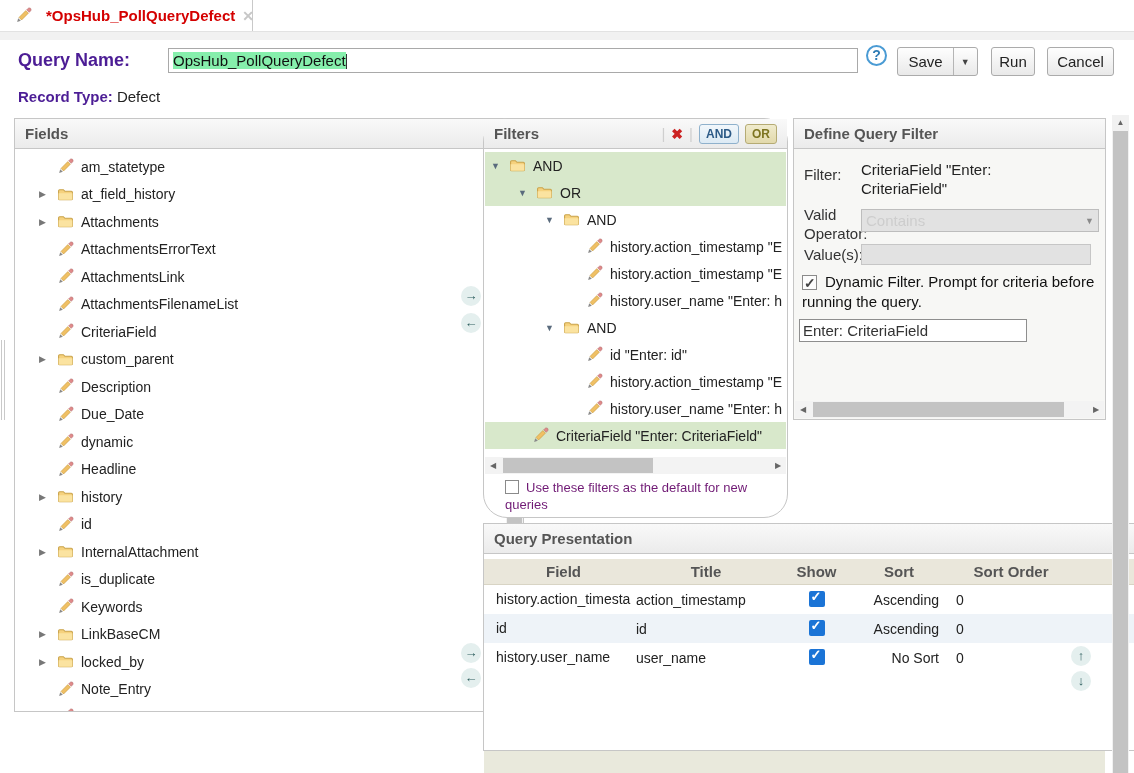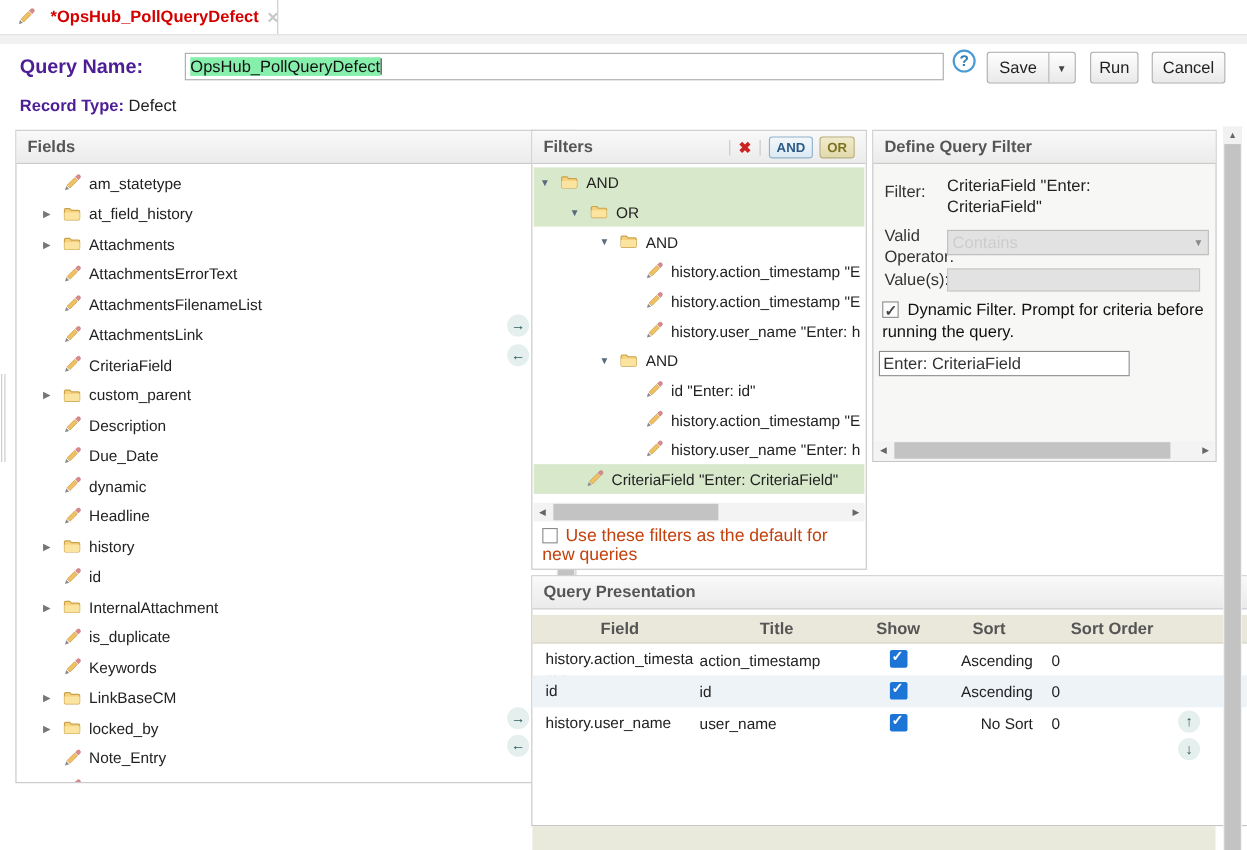--- a/index.html
+++ b/index.html
@@ -59,33 +59,33 @@
   .hsb .sb-btn{position:absolute;top:0;width:16px;height:17px;color:#666;font-size:8px;text-align:center;line-height:17px;cursor:pointer;}
   .hsb .sb-thumb{position:absolute;top:1px;height:15px;background:#c3c3c3;cursor:pointer;}
   .fields-vsb{right:0;top:0;bottom:0;}
   .fields-vsb .sb-thumb{top:265px;height:215px;}
 
   
   .circ-arrow{position:absolute;width:20px;height:20px;border-radius:50%;background:#e4efee;color:#2e5f5f;
        font-size:13px;font-weight:bold;text-align:center;line-height:20px;cursor:pointer;}
 
   
-  #filters-panel{left:483px;top:118px;width:305px;height:400px;}
+  #filters-panel{left:483px;top:118px;width:305px;height:400px;border-radius:24px;}
   .filters-hd-tools{margin-left:auto;display:flex;align-items:center;gap:6px;}
   .hd-sep{color:#cfcfcf;font-weight:normal;}
   .del-x{color:#cc2222;font-weight:bold;font-size:14px;cursor:pointer;}
   .mini-btn{font-size:12px;font-weight:bold;border-radius:3px;padding:2px 6px;cursor:pointer;}
   .mini-and{background:linear-gradient(#f2f7fb,#dceaf4);border:1px solid #8fb1cc;color:#2c5a86;}
   .mini-or{background:linear-gradient(#f0ebcd,#e2d9ab);border:1px solid #b5ab74;color:#7d7420;}
   .ftree{position:absolute;left:1px;top:33px;right:1px;height:300px;overflow:hidden;}
   .ftree .trow{height:27px;}
   .ftree .trow.hl{background:#d8e8cb;}
   .filters-hsb{left:1px;right:1px;top:338px;}
   .filters-hsb .sb-thumb{left:18px;width:150px;}
-  .def-check{position:absolute;left:9px;top:360px;width:288px;font-size:16px;color:#c2410c;line-height:17px;}
+  .def-check{position:absolute;left:21px;top:360px;width:288px;font-size:13px;color:#701a75;line-height:17px;}
   .cbox{display:inline-block;width:14px;height:14px;border:1px solid #8a8a8a;background:#fff;vertical-align:-2px;margin-right:7px;}
 
   
   #define-panel{left:793px;top:118px;width:313px;height:302px;background:#f7f7f5;}
   .def-row-label{position:absolute;left:10px;font-size:15px;color:#333;}
   .def-val{position:absolute;left:67px;width:185px;font-size:15px;color:#222;line-height:19px;}
   .dd{position:absolute;left:67px;width:238px;height:23px;background:#e2e2e2;border:1px solid #bdbdbd;}
   .dd .dd-text{position:absolute;left:4px;top:2px;font-size:15px;color:#cdcdcd;}
   .dd .dd-arrow{position:absolute;right:4px;top:6px;font-size:9px;color:#8a8a8a;}
   .val-input{position:absolute;left:67px;width:230px;height:21px;background:#e2e2e2;border:1px solid #c6c6c6;}
@@ -207,32 +207,32 @@
           </div>
 
           <div class="trow">
             <span class="expander"></span>
             <svg class="ic ic-pencil" viewBox="0 0 16 16">
               <path d="M2 14 L3 10.5 L5.5 13 Z" fill="#8a8a8a"></path>
               <path d="M3.8 9.8 L10.2 3.4 L12.6 5.8 L6.2 12.2 Z" fill="#f0c064" stroke="#c89a40" stroke-width="0.6"></path>
               <path d="M11 2.6 L12.2 1.4 C12.9 0.7 14.1 0.7 14.7 1.3 C15.3 1.9 15.3 3.1 14.6 3.8 L13.4 5 Z" fill="#e08a8a" stroke="#b06a6a" stroke-width="0.5"></path>
             </svg>
 
+            <span class="tlabel">AttachmentsLink</span>
+          </div>
+
+          <div class="trow">
+            <span class="expander"></span>
+            <svg class="ic ic-pencil" viewBox="0 0 16 16">
+              <path d="M2 14 L3 10.5 L5.5 13 Z" fill="#8a8a8a"></path>
+              <path d="M3.8 9.8 L10.2 3.4 L12.6 5.8 L6.2 12.2 Z" fill="#f0c064" stroke="#c89a40" stroke-width="0.6"></path>
+              <path d="M11 2.6 L12.2 1.4 C12.9 0.7 14.1 0.7 14.7 1.3 C15.3 1.9 15.3 3.1 14.6 3.8 L13.4 5 Z" fill="#e08a8a" stroke="#b06a6a" stroke-width="0.5"></path>
+            </svg>
+
             <span class="tlabel">AttachmentsFilenameList</span>
-          </div>
-
-          <div class="trow">
-            <span class="expander"></span>
-            <svg class="ic ic-pencil" viewBox="0 0 16 16">
-              <path d="M2 14 L3 10.5 L5.5 13 Z" fill="#8a8a8a"></path>
-              <path d="M3.8 9.8 L10.2 3.4 L12.6 5.8 L6.2 12.2 Z" fill="#f0c064" stroke="#c89a40" stroke-width="0.6"></path>
-              <path d="M11 2.6 L12.2 1.4 C12.9 0.7 14.1 0.7 14.7 1.3 C15.3 1.9 15.3 3.1 14.6 3.8 L13.4 5 Z" fill="#e08a8a" stroke="#b06a6a" stroke-width="0.5"></path>
-            </svg>
-
-            <span class="tlabel">AttachmentsLink</span>
           </div>
 
           <div class="trow">
             <span class="expander"></span>
             <svg class="ic ic-pencil" viewBox="0 0 16 16">
               <path d="M2 14 L3 10.5 L5.5 13 Z" fill="#8a8a8a"></path>
               <path d="M3.8 9.8 L10.2 3.4 L12.6 5.8 L6.2 12.2 Z" fill="#f0c064" stroke="#c89a40" stroke-width="0.6"></path>
               <path d="M11 2.6 L12.2 1.4 C12.9 0.7 14.1 0.7 14.7 1.3 C15.3 1.9 15.3 3.1 14.6 3.8 L13.4 5 Z" fill="#e08a8a" stroke="#b06a6a" stroke-width="0.5"></path>
             </svg>
 

